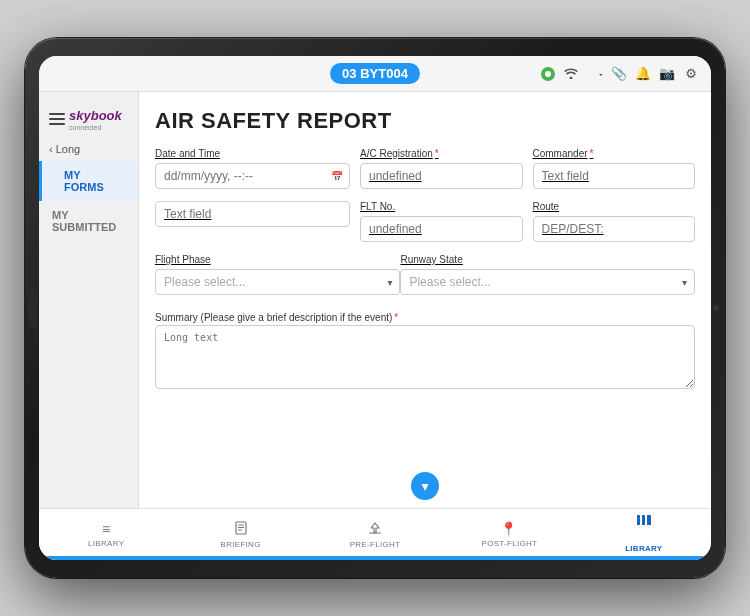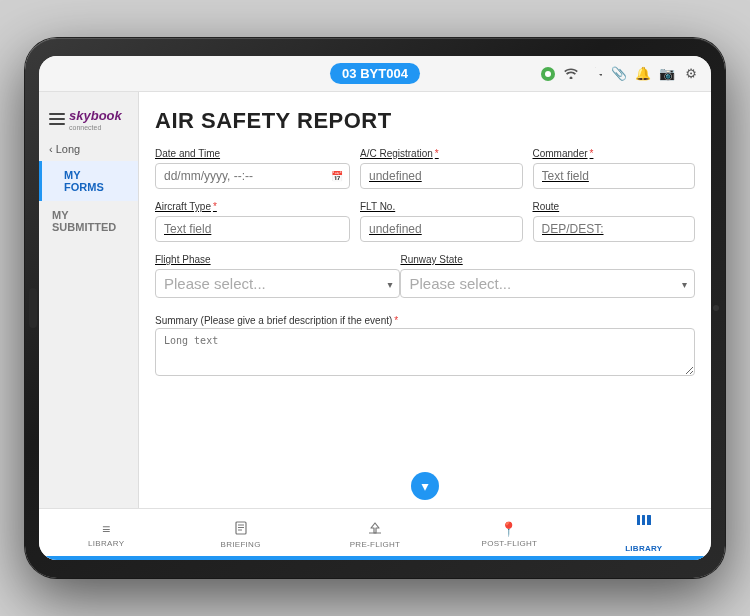--- a/index.html
+++ b/index.html
@@ -232,21 +232,21 @@
       transform: translateY(-50%);
       font-size: 10px;
       color: #888;
       pointer-events: none;
     }
 
     .form-select {
       border: 1px solid #ccc;
       border-radius: 4px;
       padding: 5px 8px;
-      font-size: 15px;
+      font-size: 12px;
       color: #aaa;
       background: white;
       outline: none;
       width: 100%;
       appearance: none;
       position: relative;
     }
 
     .select-wrapper {
       position: relative;
@@ -264,21 +264,21 @@
 
     .form-textarea {
       border: 1px solid #ccc;
       border-radius: 4px;
       padding: 6px 8px;
       font-size: 10px;
       color: #aaa;
       background: white;
       outline: none;
       width: 100%;
-      height: 48px;
+      height: 64px;
       resize: vertical;
     }
 
     .full-row {
       margin-bottom: 12px;
     }
 
     .flight-phase-row {
       display: flex;
       gap: 0;
@@ -490,23 +490,20 @@
           <div class="form-group col-3">
             <label class="form-label">
               <span>Commander</span><span class="required-star">*</span>
             </label>
             <input type="text" class="form-input" placeholder="Text field" style="">
           </div>
         </div>
 
         <div class="form-row">
           <div class="form-group col-1">
-            <label class="form-label">
-              <span>Aircraft Type</span><span class="required-star">*</span>
-            </label>
             <input type="text" class="form-input" placeholder="Text field" style="">
           </div>
           <div class="form-group col-2">
             <label class="form-label">FLT No.</label>
             <input type="text" class="form-input" placeholder="undefined" style="">
           </div>
           <div class="form-group col-3">
             <label class="form-label">Route</label>
             <input type="text" class="form-input" placeholder="DEP/DEST:" style="">
           </div>

